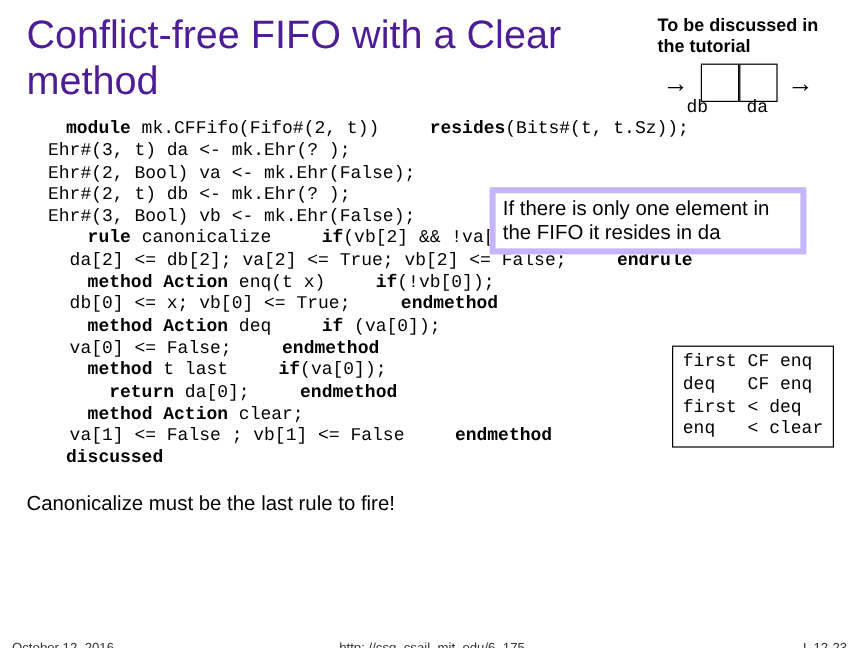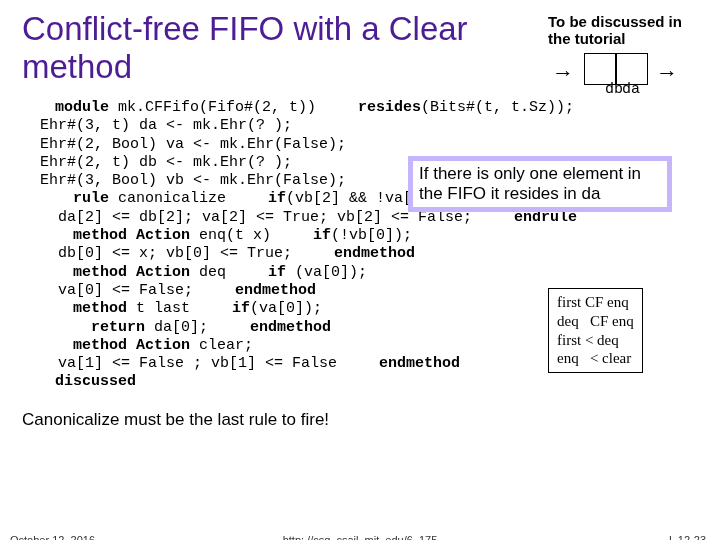--- a/index.html
+++ b/index.html
@@ -59,21 +59,21 @@
     width: 30px;
     height: 30px;
     border: 1px solid #000;
   }
   .dblabel, .dalabel {
     position: absolute;
     top: 26px;
     font-size: 15px;
     font-family: "Courier New", monospace;
   }
-  .dblabel { left: 57px; }
+  .dblabel { left: 24px; }
   .dalabel { left: 74px; }
 
   .code {
     font-family: "Courier New", monospace;
     font-size: 15px;
     white-space: pre;
     line-height: 1.22;
     margin-top: 4px;
     position: relative;
   }
@@ -86,26 +86,26 @@
     border: 5px solid #c4b5fd;
     padding: 3px 6px 4px 6px;
     font-size: 17px;
     line-height: 1.15;
     background: #fff;
     font-family: Verdana, sans-serif;
     width: 242px;
   }
   .callout2 {
     position: absolute;
-    left: 548px;
+    left: 560px;
     top: 288px;
     border: 1px solid #000;
     padding: 4px 8px;
     font-size: 15px;
-    font-family: Liberation Serif, serif;
+    font-family: Liberation Mono, monospace;
     white-space: pre;
     background: #fff;
     line-height: 1.25;
   }
   .canonical {
     font-size: 17px;
     text-align: left;
     margin-top: 18px;
     font-family: Verdana, sans-serif;
   }

